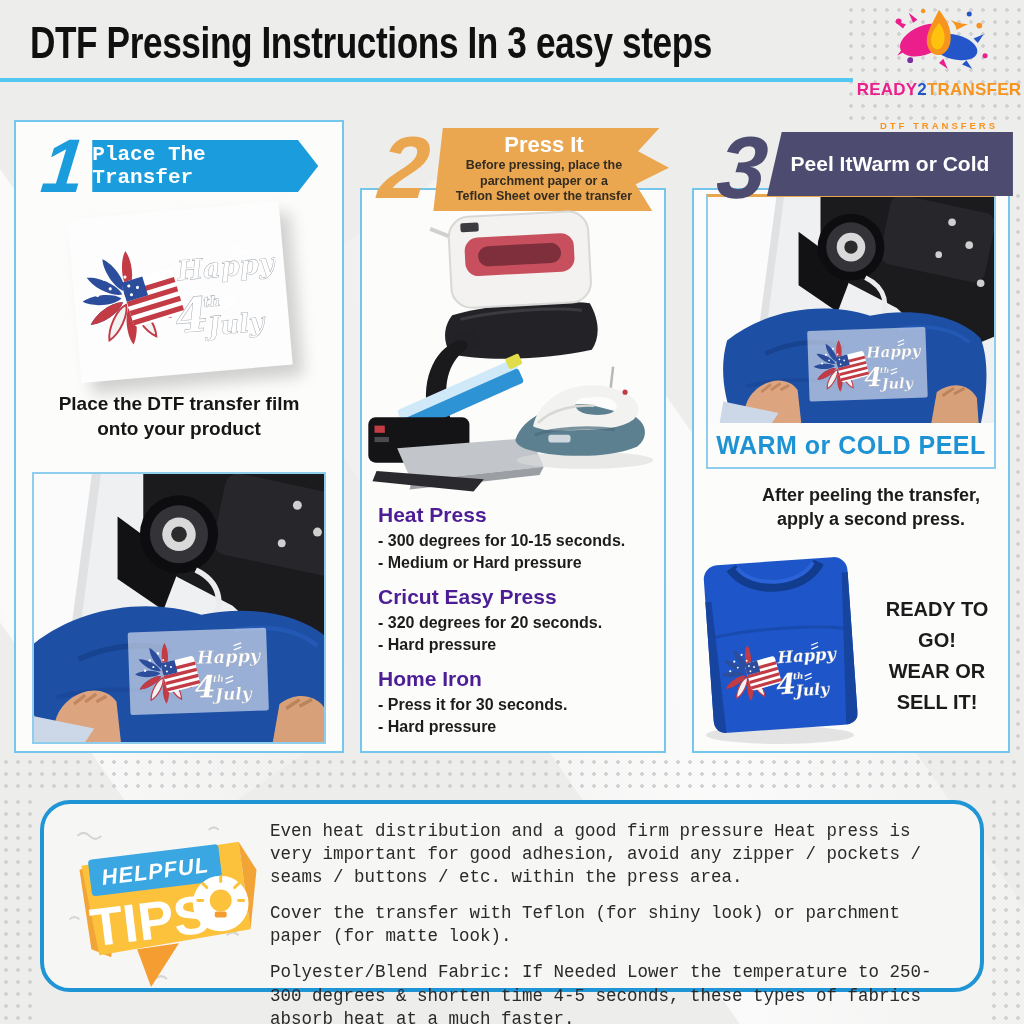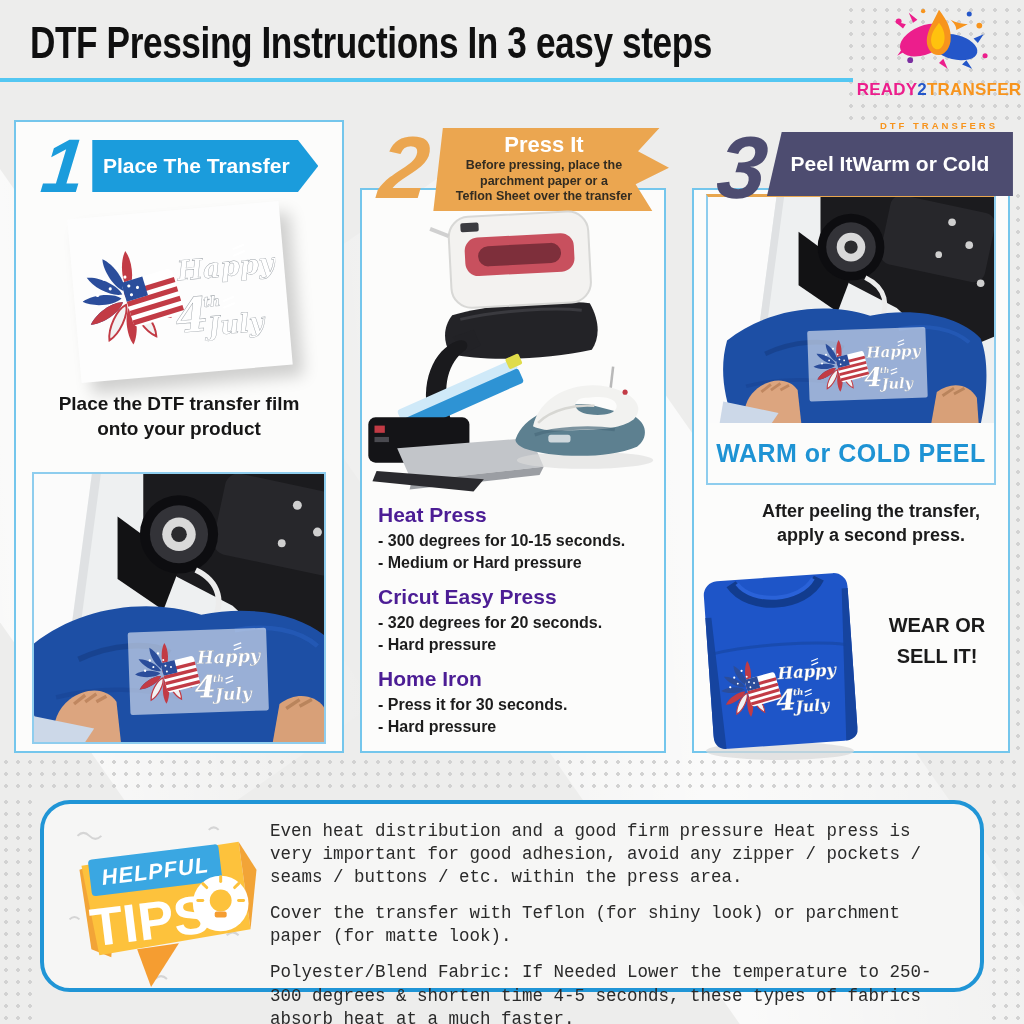--- a/index.html
+++ b/index.html
@@ -16,21 +16,21 @@
   .logo-tag{font-size:9.5px;font-weight:700;letter-spacing:3px;color:#f7941d;margin-top:20px;}
   
   .panel{position:absolute;background:#fcfcfb;border:2px solid #74c6ec;box-sizing:border-box;}
   #panel1{left:14px;top:120px;width:330px;height:633px;}
   #panel2{left:360px;top:188px;width:306px;height:565px;}
   #panel3{left:692px;top:188px;width:318px;height:565px;}
   .banner-row{display:flex;align-items:flex-start;}
   .step-num{font-weight:900;font-style:italic;line-height:.9;transform:skewX(-6deg);}
   #panel1 .banner-row{margin:10px 0 0 26px;}
   #panel1 .step-num{font-size:76px;color:#1b9cdc;margin-right:8px;}
-  .ribbon1{margin-top:8px;width:226px;height:52px;background:#1b9cdc;display:flex;align-items:center;justify-content:center;clip-path:polygon(0 0,91% 0,100% 50%,91% 100%,0 100%);}
+  .ribbon1{margin-top:8px;width:226px;height:52px;background:#1b9cdc;display:flex;align-items:center;justify-content:center;clip-path:polygon(0 0,91% 0,100% 50%,91% 100%,0 100%);font-family:Liberation Mono, monospace;}
   .ribbon1 span{font-size:21px;font-weight:800;color:#fff;padding-right:18px;}
   .banner-float{position:absolute;top:-62px;left:18px;display:flex;align-items:flex-start;}
   #panel2 .step-num{font-size:88px;color:#eba650;margin-right:2px;}
   .ribbon2{width:238px;min-height:72px;background:#eba650;padding:4px 22px 6px 10px;box-sizing:border-box;text-align:center;clip-path:polygon(5% 0,96% 0,87% 28%,100% 48%,86% 68%,93% 100%,1% 100%);}
   .ribbon2 .bt{font-size:22px;font-weight:800;color:#fff;}
   .ribbon2 .bs{font-size:12.5px;font-weight:700;color:#332c21;line-height:1.25;}
   #panel3 .step-num{font-size:88px;color:#4d4c70;margin-right:0px;}
   .ribbon3{margin-top:4px;width:246px;height:64px;background:#4d4c70;display:flex;flex-direction:row;align-items:center;justify-content:center;clip-path:polygon(6% 0,100% 0,100% 100%,0 100%);}
   .ribbon3 span{font-size:21px;font-weight:800;color:#fff;line-height:1.22;}
   
@@ -42,21 +42,21 @@
   
   .devices{position:relative;height:300px;}
   .devices svg{position:absolute;}
   .methods{padding:2px 10px 0 16px;}
   .m-name{font-size:21px;font-weight:700;color:#4c1d95;margin:11px 0 3px 0;}
   .m-line{font-size:16px;font-weight:700;color:#1c1c1c;line-height:1.38;}
   
   .peel-frame{margin:4px 12px 0 12px;border:2px solid #8ecdee;border-top:3px solid #e8a64e;box-sizing:border-box;}
   .peel-frame .ph{height:226px;}
   .peel-frame .ph svg{display:block;width:100%;height:100%;}
-  .peel-cap{height:60px;display:flex;align-items:center;justify-content:center;font-size:25px;font-weight:800;color:#1e93d4;letter-spacing:.5px;}
+  .peel-cap{height:44px;display:flex;align-items:center;justify-content:center;font-size:25px;font-weight:800;color:#1e93d4;letter-spacing:.5px;}
   .after-text{margin-top:14px;text-align:center;font-size:18px;font-weight:800;color:#1b1b1b;line-height:1.35;padding-left:40px;}
   .ready-row{display:flex;margin-top:4px;}
   .ready-row .shirt{width:172px;height:212px;}
   .ready-text{flex:1;margin-top:58px;text-align:center;font-size:20px;font-weight:800;color:#1b1b1b;line-height:1.55;}
   
   .tips{position:absolute;left:40px;top:800px;width:944px;height:192px;background:#f6f6f5;border:4px solid #2095d6;border-radius:30px;box-sizing:border-box;font-family:Liberation Mono, monospace;}
   .tips-badge{position:absolute;left:14px;top:4px;width:212px;height:184px;}
   .tips-text{margin:16px 22px 0 226px;}
   .tips-text p{margin:0 0 13px 0;font-size:17.5px;color:#2a2a2a;line-height:1.32;font-weight:400;}
 </style>
@@ -359,20 +359,21 @@
     </div>
     <div class="after-text">
       <div>After peeling the transfer,</div>
       <div>apply a second press.</div>
     </div>
     <div class="ready-row">
       <svg class="shirt" viewBox="0 0 172 210">
           <use href="#foldedshirt"></use>
         </svg>
       <div class="ready-text">
+        <div>READY TO GO!</div>
         <div>WEAR OR</div>
         <div>SELL IT!</div>
       </div>
     </div>
   </div>
 
   <div class="tips">
     <svg class="tips-badge" viewBox="0 0 210 185">
         <use href="#tipsbadge"></use>
       </svg>

